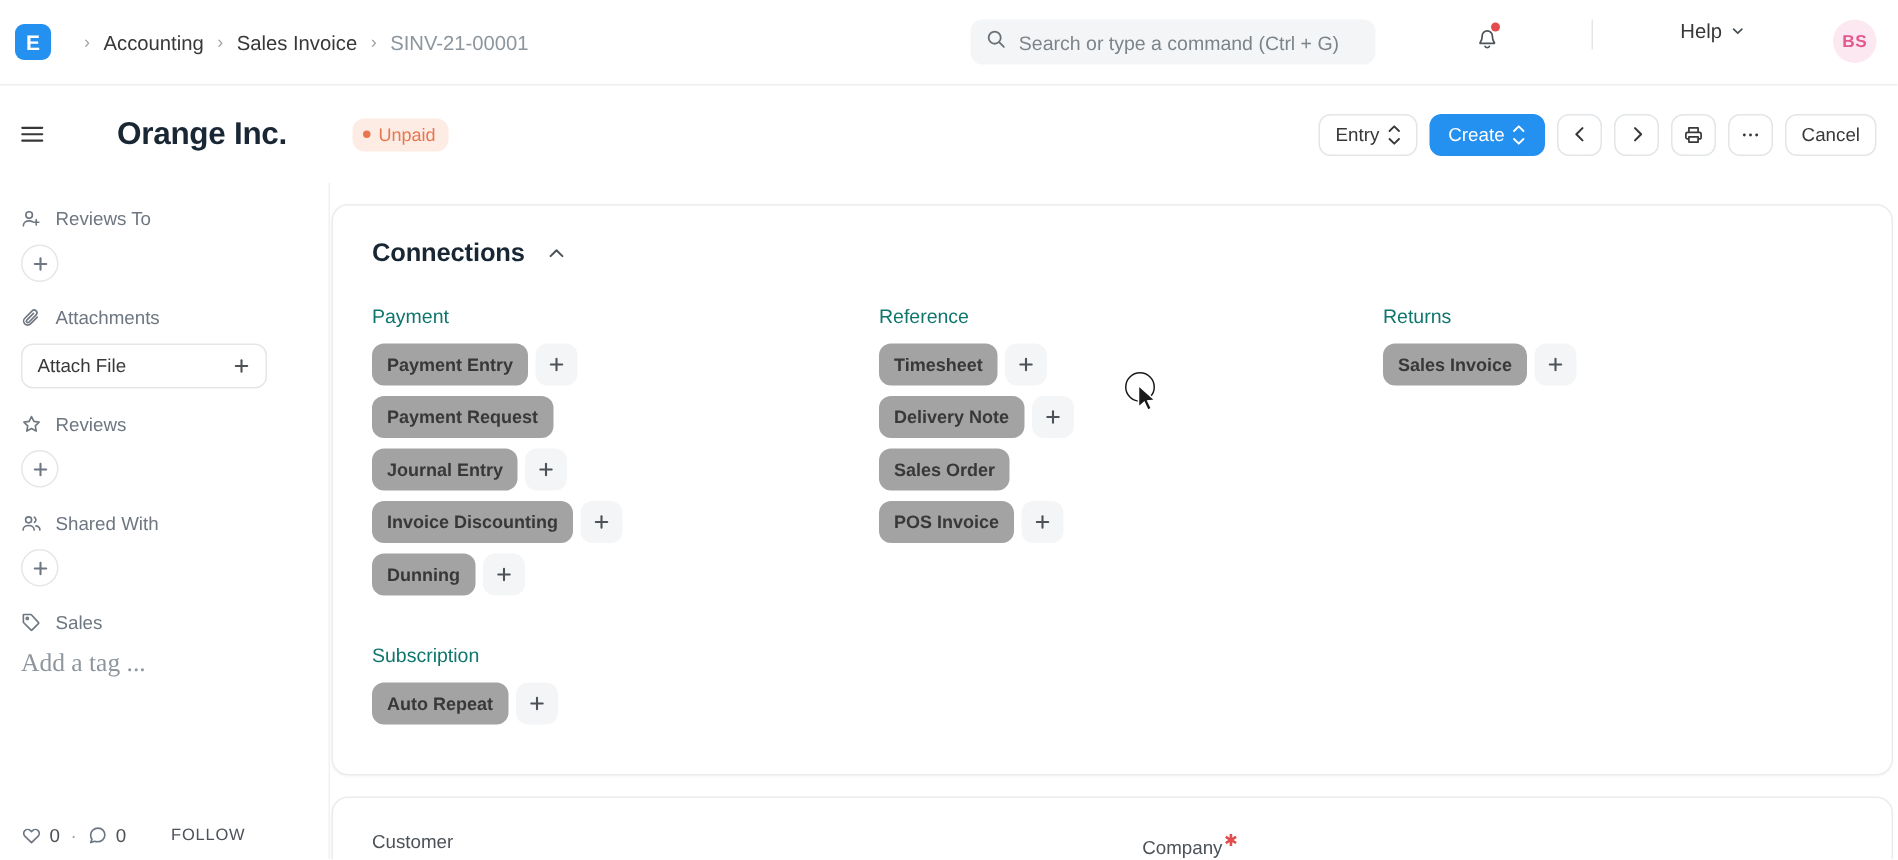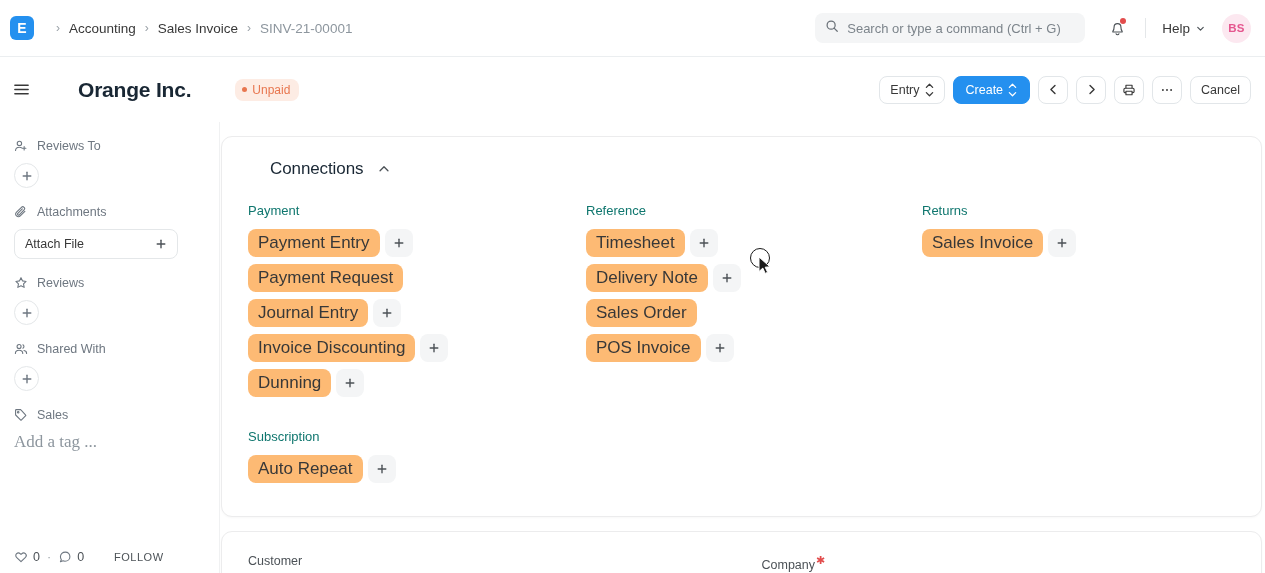--- a/index.html
+++ b/index.html
@@ -41,21 +41,22 @@
     font-size: 12px;
     margin: 0 9px;
     user-select: none;
   }
   .crumb-link { color: #383838; text-decoration: none; }
   .crumb-current { color: #8d969e; }
 
   .navbar-right {
     margin-left: auto;
     display: flex;
-    align-items: center;
+    align-items: flex-start;
+    gap: 42px;
   }
   .search-box {
     width: 270px;
     height: 30px;
     background: #f4f5f6;
     border-radius: 8px;
     display: flex; align-items: center;
     padding: 0 10px;
     margin-right: 20px;
   }
@@ -213,41 +214,42 @@
   }
   .card {
     margin: 0 3px 0 1px;
     background: #fff;
     border: 1px solid #ececed;
     border-radius: 11px;
     padding: 22px 26px 26px 26px;
     box-shadow: 0 1px 2px rgba(16,24,40,.03);
   }
   .card-title-row { display: flex; align-items: center; gap: 14px; }
-  .card-title { font-size: 17px; font-weight: 400; color: #192734; letter-spacing: -.1px; margin-left: 22px; }
+  .card-title { font-size: 17px; font-weight: 700; color: #192734; letter-spacing: -.1px; }
 
   .conn-grid {
     display: grid;
     grid-template-columns: 338px 336px 1fr;
     margin-top: 24px;
   }
   .conn-col-head {
     font-size: 13px; color: #0f766e; font-weight: 400;
     margin-bottom: 11px;
   }
   .link-row { display: flex; align-items: center; gap: 5px; margin-bottom: 7px; }
   .link-chip {
-    background: #fdba74;
+    background: #a3a3a3;
     border-radius: 8px;
-    font-size: 17px;
+    font-size: 12px;
     color: #383838;
     padding: 6px 10px;
     height: 28px;
     display: flex; align-items: center;
     cursor: pointer;
+    font-weight: bold;
   }
   .chip-add {
     width: 28px; height: 28px;
     background: #f4f5f6;
     border-radius: 8px;
     display: flex; align-items: center; justify-content: center;
     color: #4c5257;
     cursor: pointer;
   }
   .subsection { margin-top: 25px; }

